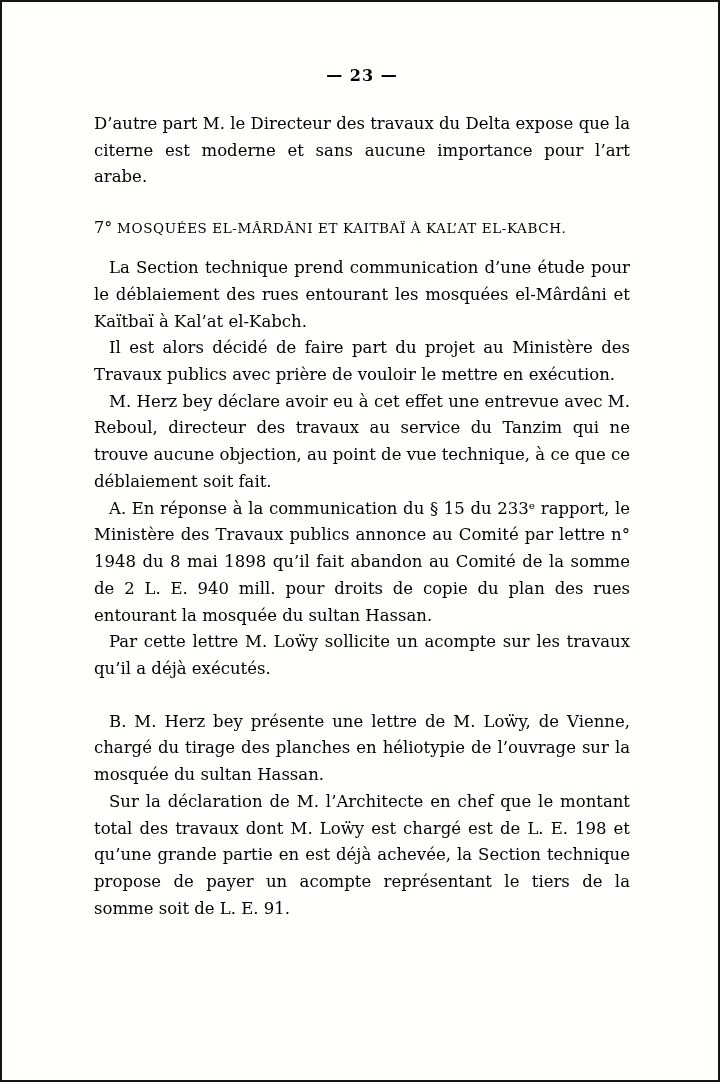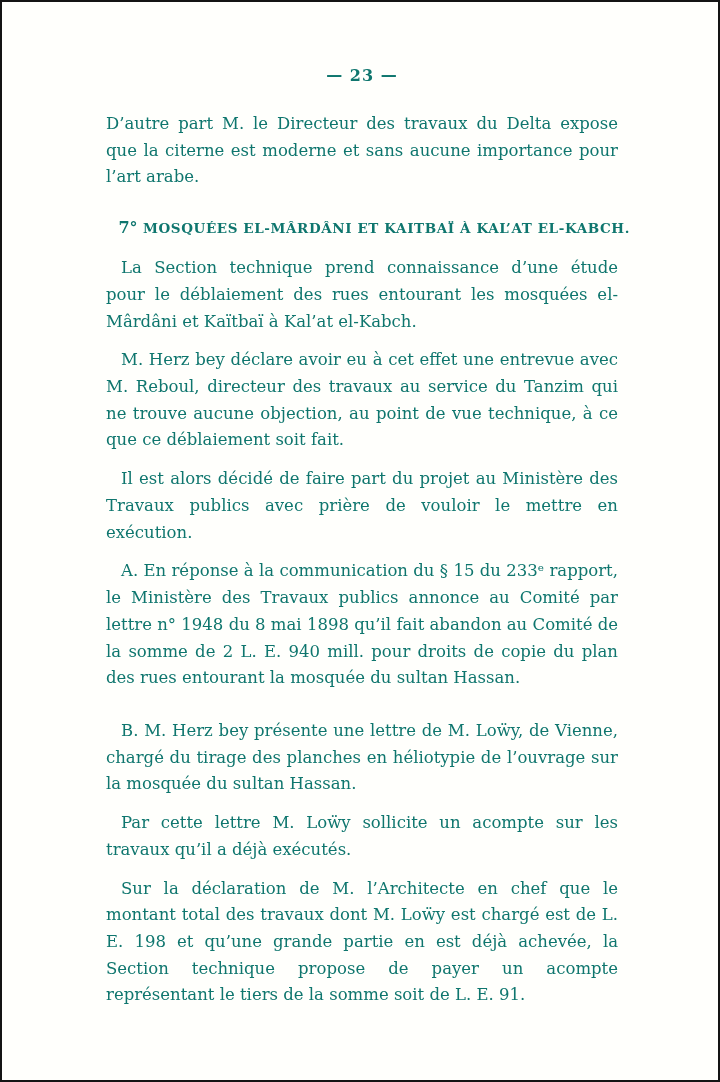--- a/index.html
+++ b/index.html
@@ -6,51 +6,51 @@
     margin: 0;
     padding: 0;
     background: #e9e9e9;
   }
   .sheet {
     width: 720px;
     height: 1082px;
     box-sizing: border-box;
     background: #fffffc;
     border: 2px solid #141414;
-    color: #0f766e;
+    color: #000000;
     font-family: "DejaVu Serif", "Liberation Serif", serif;
     overflow: hidden;
   }
   .inner {
     padding: 64px 88px 0 92px;
   }
   .page-number {
     text-align: center;
     font-size: 16px;
     font-weight: 700;
     letter-spacing: 1px;
     margin: 0 0 26px 0;
   }
   p.body {
     font-size: 16.5px;
     line-height: 1.62;
     text-align: justify;
-    margin: 12px;
+    margin: 0;
     text-indent: 15px;
   }
   p.noindent {
     text-indent: 0;
   }
   p.gap-before {
     margin-top: 26px;
   }
   h2.heading {
-    text-align: right;
+    text-align: left;
     font-size: 13.5px;
-    font-weight: 700;
+    font-weight: 400;
     letter-spacing: 0.6px;
     margin: 27px 0 18px 0;
   }
   h2.heading .num {
     font-size: 16px;
     letter-spacing: 0;
   }
 </style>
 </head>
 <body>
@@ -60,24 +60,24 @@
 
     <div class="page-number">— 23 —</div>
 
     <p class="body noindent">D’autre part M. le Directeur des travaux du Delta expose que la citerne est moderne et sans aucune importance pour l’art arabe.</p>
 
     <h2 class="heading">
       <span class="num">7°</span>
       <span>MOSQUÉES EL-MÂRDÂNI ET KAITBAÏ À KAL’AT EL-KABCH.</span>
     </h2>
 
-    <p class="body">La Section technique prend connaissance d’une étude pour le déblaiement des rues entourant les mosquées el-Mârdâni et Kaïtbaï à Kal’at el-Kabch.</p>
+    <p class="body">La Section technique prend communication d’une étude pour le déblaiement des rues entourant les mosquées el-Mârdâni et Kaïtbaï à Kal’at el-Kabch.</p>
+    <p class="body">Il est alors décidé de faire part du projet au Ministère des Travaux publics avec prière de vouloir le mettre en exécution.</p>
     <p class="body">M. Herz bey déclare avoir eu à cet effet une entrevue avec M. Reboul, directeur des travaux au service du Tanzim qui ne trouve aucune objection, au point de vue technique, à ce que ce déblaiement soit fait.</p>
-    <p class="body">Il est alors décidé de faire part du projet au Ministère des Travaux publics avec prière de vouloir le mettre en exécution.</p>
 
 
     <p class="body">A.  En réponse à la communication du § 15 du 233ᵉ rapport, le Ministère des Travaux publics annonce au Comité par lettre n° 1948 du 8 mai 1898 qu’il fait abandon au Comité de la somme de 2 L. E. 940 mill. pour droits de copie du plan des rues entourant la mosquée du sultan Hassan.</p>
+    <p class="body">Par cette lettre M. Loẅy sollicite un acompte sur les travaux qu’il a déjà exécutés.</p>
     <p class="body gap-before">B.  M. Herz bey présente une lettre de M. Loẅy, de Vienne, chargé du tirage des planches en héliotypie de l’ouvrage sur la mosquée du sultan Hassan.</p>
-    <p class="body">Par cette lettre M. Loẅy sollicite un acompte sur les travaux qu’il a déjà exécutés.</p>
     <p class="body">Sur la déclaration de M. l’Architecte en chef que le montant total des travaux dont M. Loẅy est chargé est de L. E. 198 et qu’une grande partie en est déjà achevée, la Section technique propose de payer un acompte représentant le tiers de la somme soit de L. E. 91.</p>
 
   </div>
 </div>
 
 </body></html>

